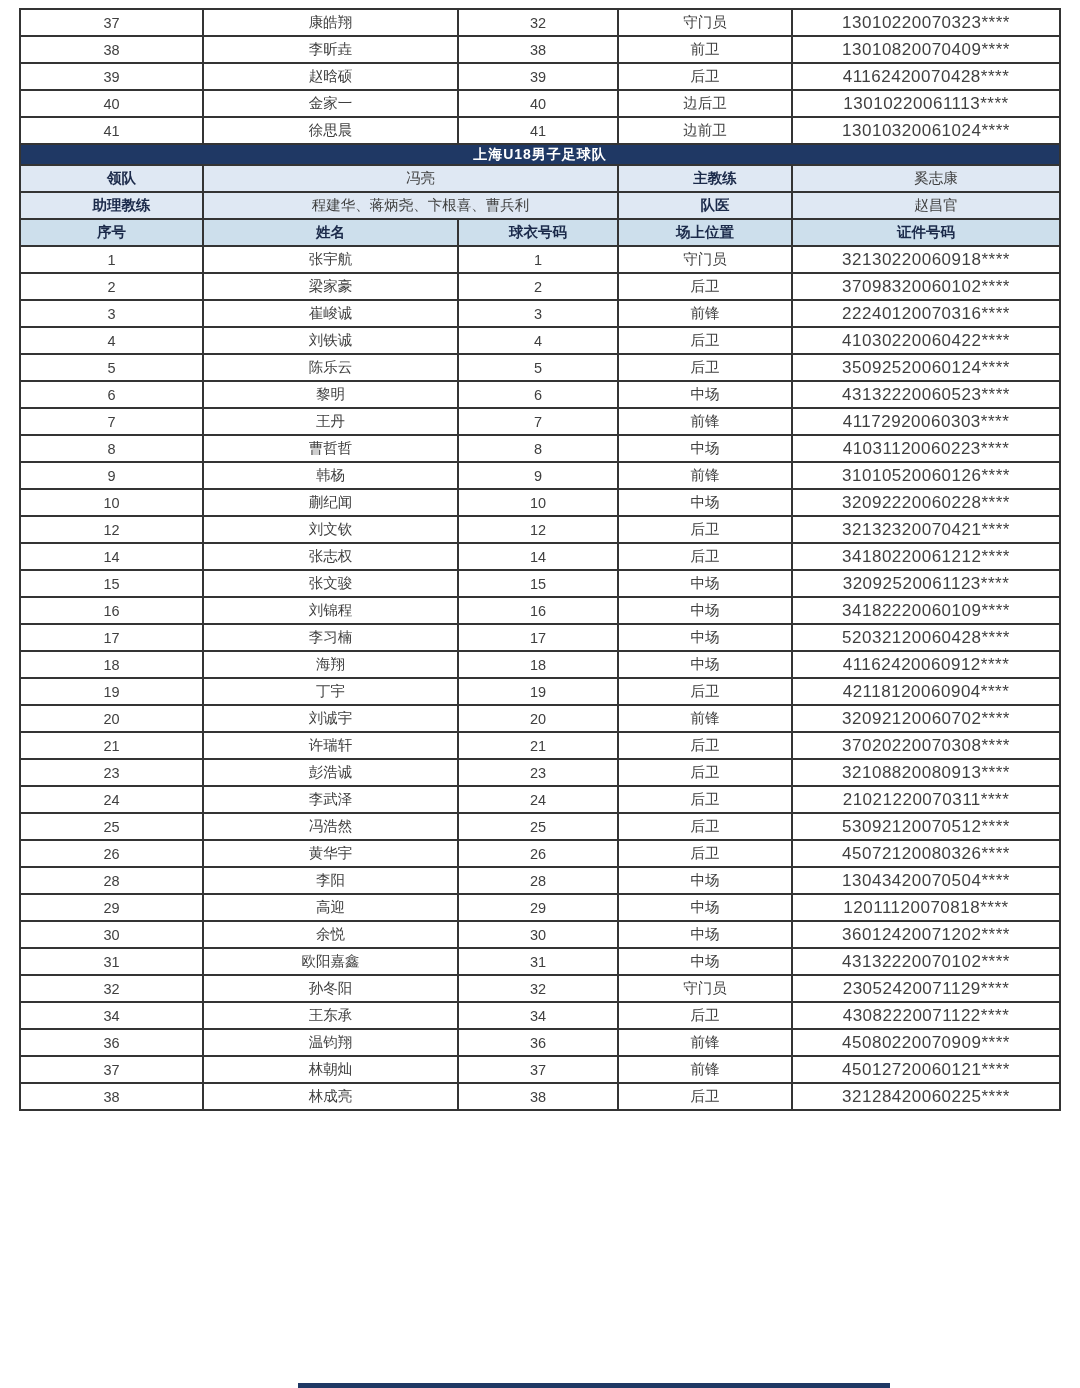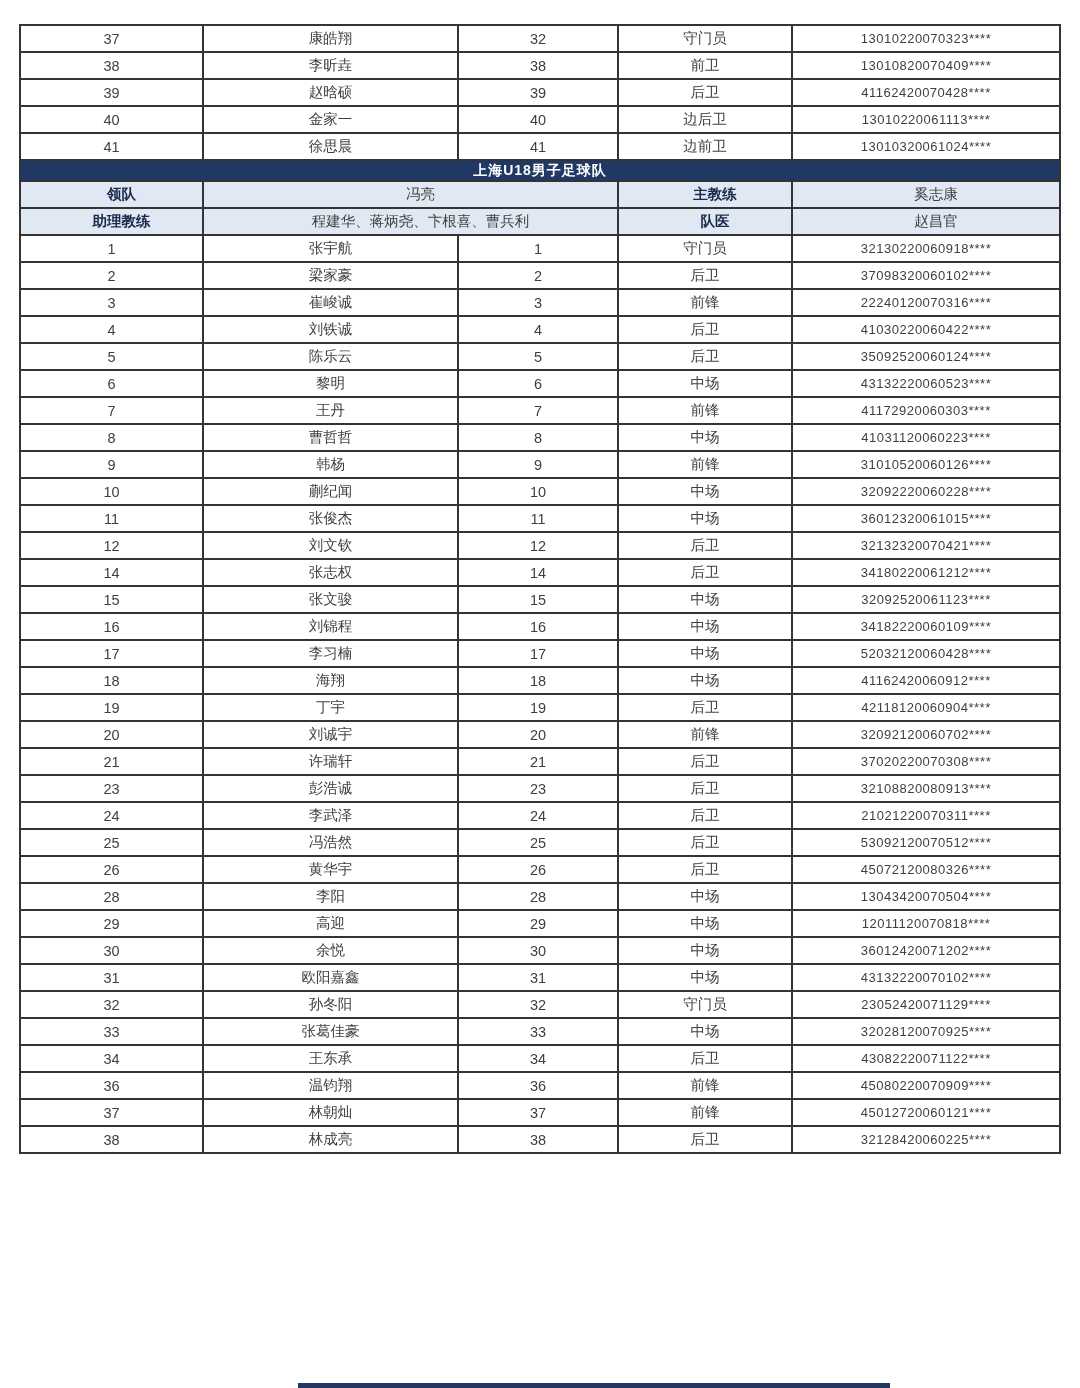--- a/index.html
+++ b/index.html
@@ -18,21 +18,21 @@
     width:1080px;height:1388px;
     background:var(--page_bg);
     font-family:"Liberation Sans","DejaVu Sans",sans-serif;
     color:var(--cell_text);
   }
   .page{position:relative;width:1080px;height:1388px;overflow:hidden;}
   table.roster{
     border-collapse:collapse;
     table-layout:fixed;
     width:1040px;
-    margin:24px auto 0 auto;
+    margin:8px auto 0 auto;
   }
   col.c-no{width:183px;}
   col.c-name{width:255px;}
   col.c-jersey{width:160px;}
   col.c-pos{width:174px;}
   col.c-id{width:268px;}
   td,th{
     border:2px solid var(--border);
     text-align:center;
     vertical-align:middle;
@@ -53,21 +53,21 @@
     letter-spacing:1px;
   }
   tr.staff td{background:var(--staff_row_bg);padding-left:24px;}
   tr.staff td.label{font-weight:bold;color:var(--label_text);}
   tr.cols th{
     background:var(--header_row_bg);
     color:var(--label_text);
     font-weight:bold;
     font-size:14.5px;
   }
-  td.cell-id{font-size:13px;letter-spacing:0.5px;}
+  td.cell-id{font-size:17px;letter-spacing:0.5px;}
   .next-band-sliver{
     position:absolute;
     left:298px;
     bottom:0;
     width:592px;
     height:5px;
     background:var(--banner_bg);
   }
 </style>
 </head>
@@ -135,20 +135,27 @@
         <td class="value">奚志康</td>
       </tr>
 
       <tr class="staff">
         <td class="label">助理教练</td>
         <td class="value" colspan="2">程建华、蒋炳尧、卞根喜、曹兵利</td>
         <td class="label">队医</td>
         <td class="value">赵昌官</td>
       </tr>
 
+      <tr class="cols">
+        <th>序号</th>
+        <th>姓名</th>
+        <th>球衣号码</th>
+        <th>场上位置</th>
+        <th>证件号码</th>
+      </tr>
     </tbody>
 
     <tbody id="player-rows">
         <tr>
     <td class="cell-no">1</td>
     <td class="cell-name">张宇航</td>
     <td class="cell-jersey">1</td>
     <td class="cell-pos">守门员</td>
     <td class="cell-id">32130220060918****</td>
   </tr>
@@ -209,27 +216,20 @@
     <td class="cell-id">31010520060126****</td>
   </tr>
         <tr>
     <td class="cell-no">10</td>
     <td class="cell-name">蒯纪闻</td>
     <td class="cell-jersey">10</td>
     <td class="cell-pos">中场</td>
     <td class="cell-id">32092220060228****</td>
   </tr>
         <tr>
-    <td class="cell-no">11</td>
-    <td class="cell-name">张俊杰</td>
-    <td class="cell-jersey">11</td>
-    <td class="cell-pos">中场</td>
-    <td class="cell-id">36012320061015****</td>
-  </tr>
-        <tr>
     <td class="cell-no">12</td>
     <td class="cell-name">刘文钦</td>
     <td class="cell-jersey">12</td>
     <td class="cell-pos">后卫</td>
     <td class="cell-id">32132320070421****</td>
   </tr>
         <tr>
     <td class="cell-no">14</td>
     <td class="cell-name">张志权</td>
     <td class="cell-jersey">14</td>
@@ -342,27 +342,20 @@
     <td class="cell-id">43132220070102****</td>
   </tr>
         <tr>
     <td class="cell-no">32</td>
     <td class="cell-name">孙冬阳</td>
     <td class="cell-jersey">32</td>
     <td class="cell-pos">守门员</td>
     <td class="cell-id">23052420071129****</td>
   </tr>
         <tr>
-    <td class="cell-no">33</td>
-    <td class="cell-name">张葛佳豪</td>
-    <td class="cell-jersey">33</td>
-    <td class="cell-pos">中场</td>
-    <td class="cell-id">32028120070925****</td>
-  </tr>
-        <tr>
     <td class="cell-no">34</td>
     <td class="cell-name">王东承</td>
     <td class="cell-jersey">34</td>
     <td class="cell-pos">后卫</td>
     <td class="cell-id">43082220071122****</td>
   </tr>
         <tr>
     <td class="cell-no">36</td>
     <td class="cell-name">温钧翔</td>
     <td class="cell-jersey">36</td>

